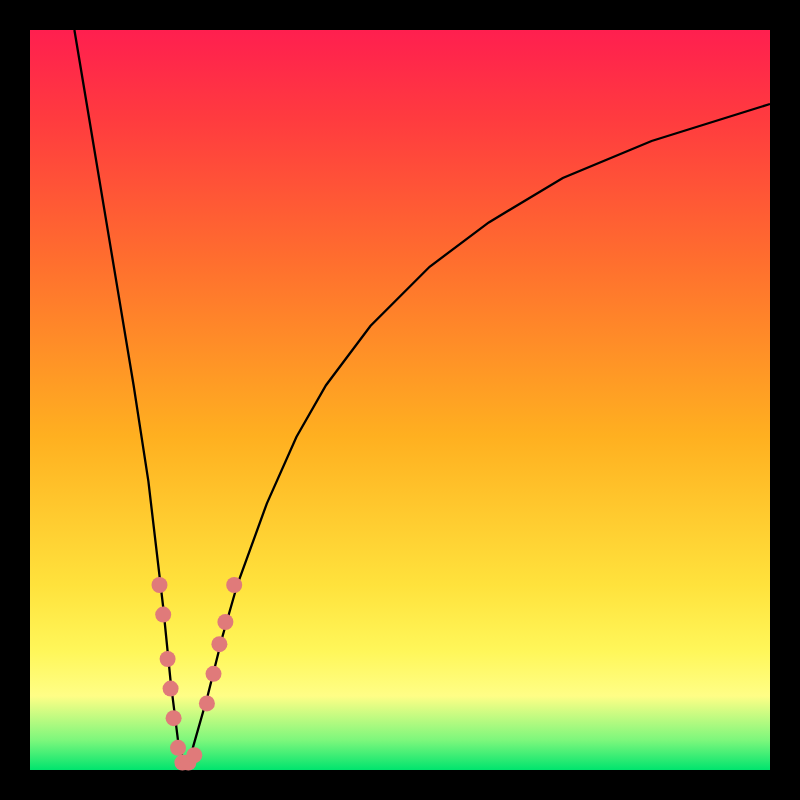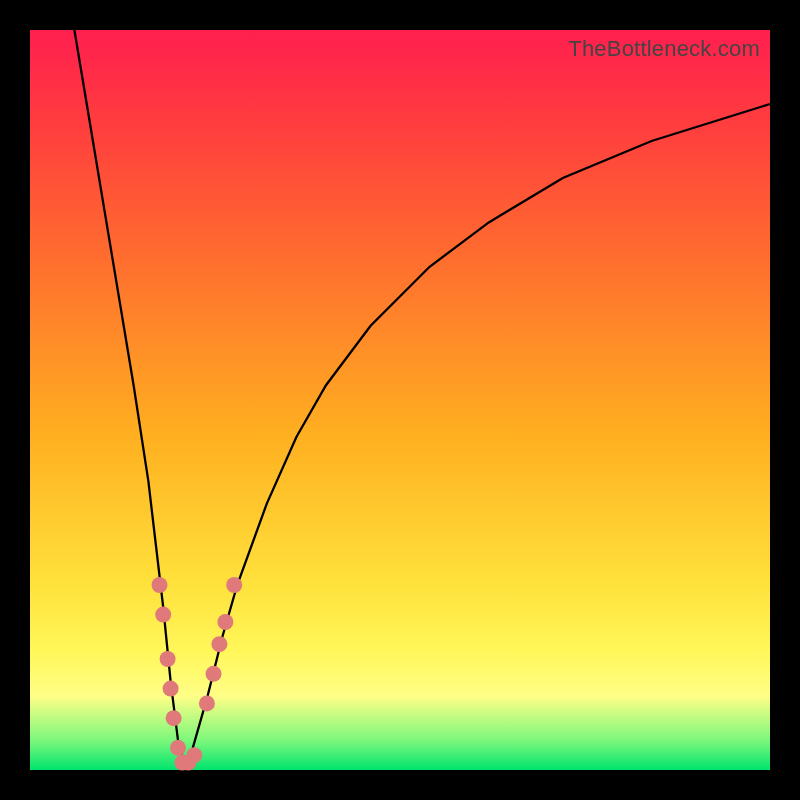--- a/index.html
+++ b/index.html
@@ -64,21 +64,20 @@
   .dot {
     fill: #e07a7a;
     stroke: none;
   }
 </style>
 </head>
 <body>
 
 <div class="frame">
   <div class="plot">
-    <div class="watermark">TheBottleneck.com</div>
     <svg class="curves" viewBox="0 0 740 740">
       <path id="curve-path" class="curve" d="M44.4 0.0 L59.2 88.8 L74.0 177.6 L88.8 266.4 L103.6 355.2 L118.4 451.4 L133.2 577.2 L140.6 651.2 L148.0 710.4 L155.4 740.0 L162.8 717.8 L177.6 666.0 L192.4 606.8 L207.2 555.0 L236.8 473.6 L266.4 407.0 L296.0 355.2 L340.4 296.0 L399.6 236.8 L458.8 192.4 L532.8 148.0 L621.6 111.0 L740.0 74.0"></path>
       <g id="dots-group">
           <circle cx="129.5" cy="555.0" r="8" class="dot"></circle>
           <circle cx="133.2" cy="584.6" r="8" class="dot"></circle>
           <circle cx="137.6" cy="629.0" r="8" class="dot"></circle>
           <circle cx="140.6" cy="658.6" r="8" class="dot"></circle>
           <circle cx="143.6" cy="688.2" r="8" class="dot"></circle>
           <circle cx="148.0" cy="717.8" r="8" class="dot"></circle>
           <circle cx="152.4" cy="732.6" r="8" class="dot"></circle>

